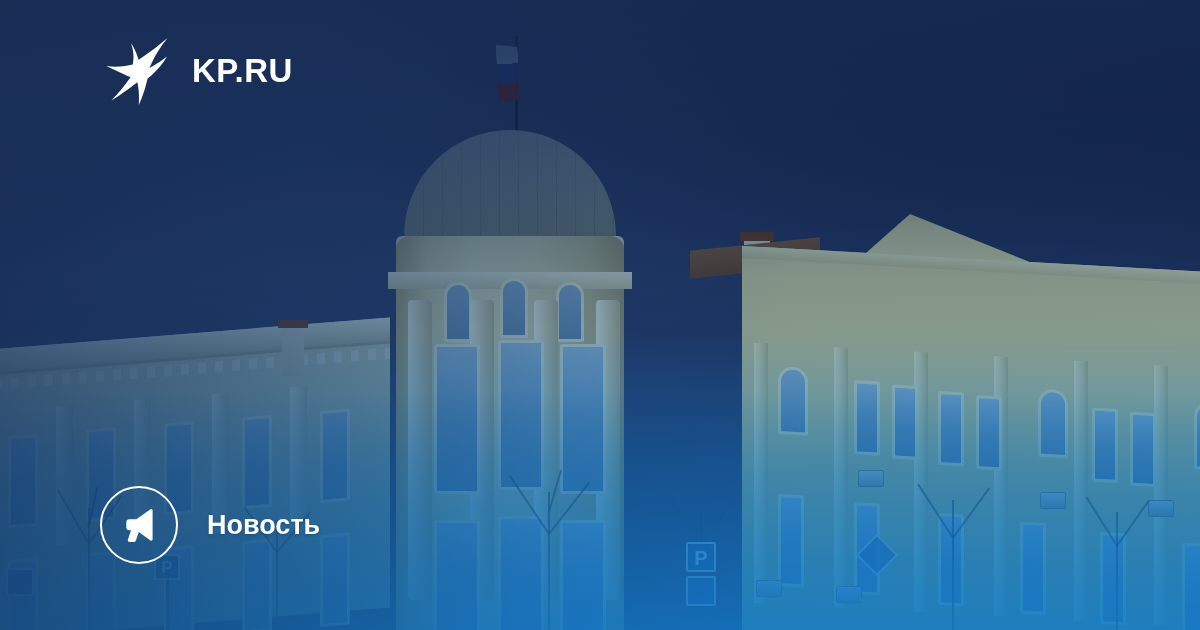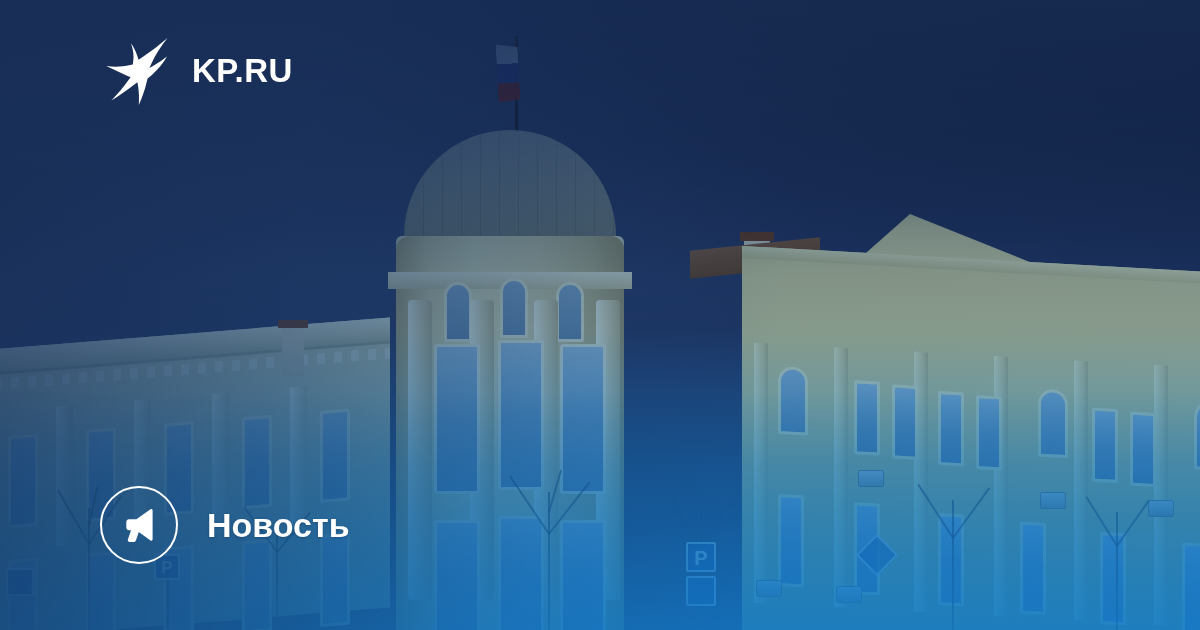--- a/index.html
+++ b/index.html
@@ -202,21 +202,21 @@
   }
 
   .badge{position:absolute;left:100px;top:486px;display:flex;align-items:center;gap:29px;}
   .badge-circle{
     width:78px;height:78px;border-radius:50%;
     border:2px solid #ffffff;
     display:flex;align-items:center;justify-content:center;
     flex:0 0 auto;
   }
   .badge-label{
-    color:#ffffff;font-size:34px;font-weight:bold;line-height:1;white-space:nowrap;
+    color:#ffffff;font-size:27px;font-weight:bold;line-height:1;white-space:nowrap;
     text-shadow:0 1px 3px rgba(10,28,56,.28);
   }
 </style>
 </head>
 <body>
 
 <div class="card">
 
   <div class="photo">
     <div class="sky"></div>

